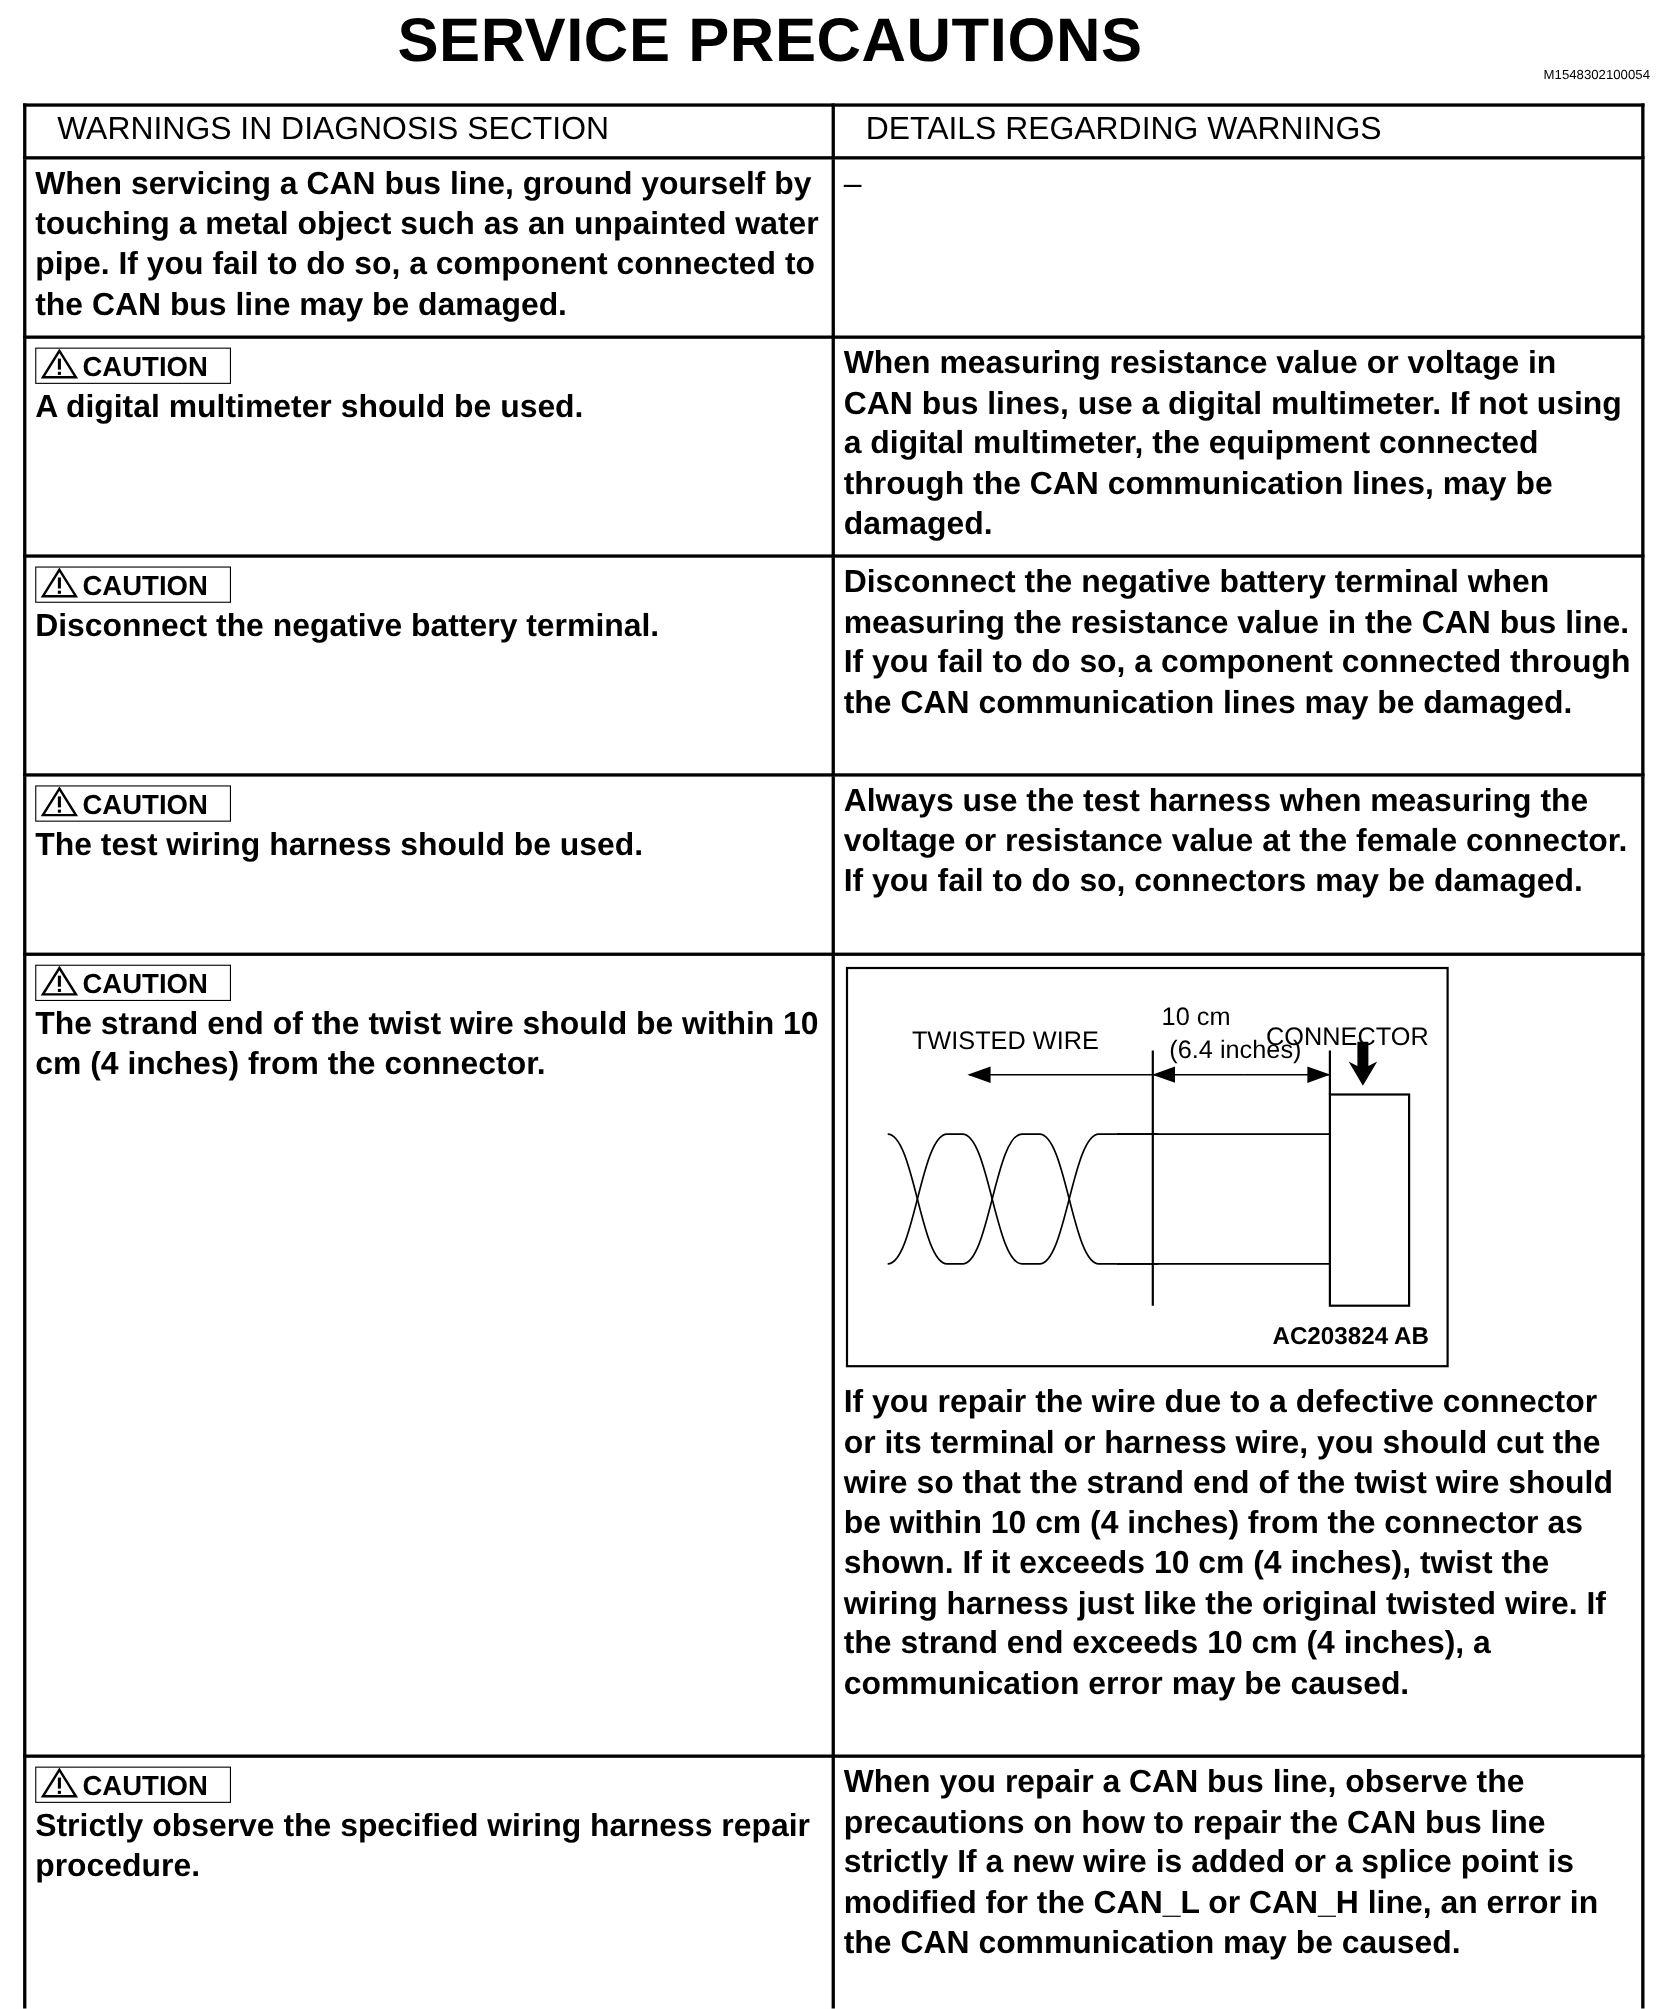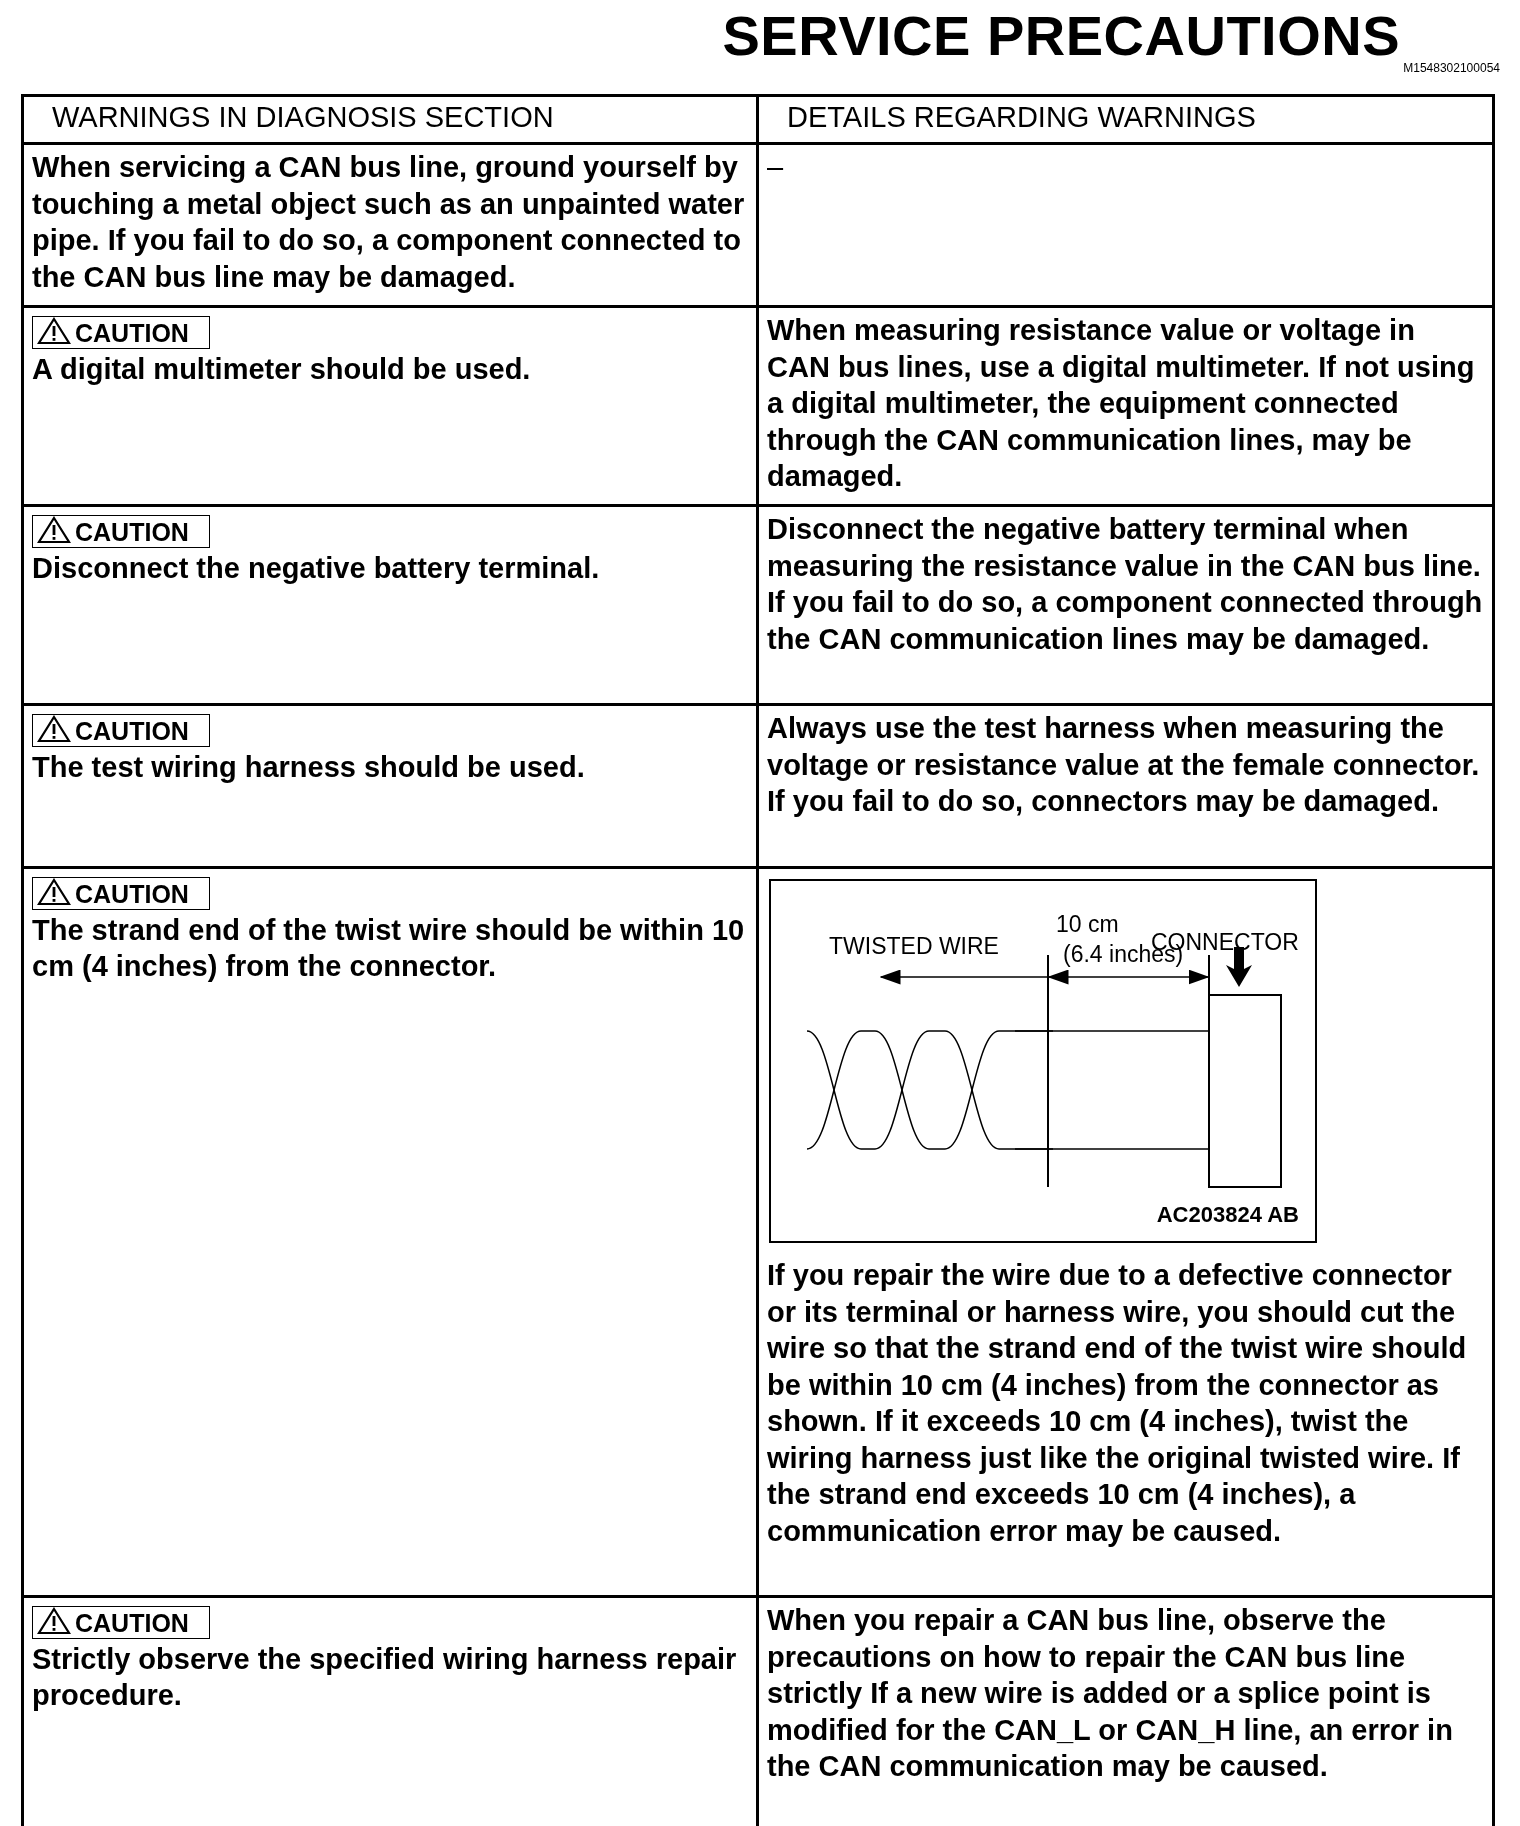--- a/index.html
+++ b/index.html
@@ -1,18 +1,18 @@
 <!DOCTYPE html>
 <html><head>
 <meta charset="utf-8">
 <style>
   html, body { margin: 0; padding: 0; background: #ffffff; }
   body { width: 1520px; height: 1826px; position: relative; overflow: hidden;
          font-family: "Liberation Sans", "DejaVu Sans", sans-serif; color: #000; }
-  .title { position: absolute; left: 0; width: 1400px; top: 4px; text-align: right;
+  .title { position: absolute; left: 0; width: 1400px; top: 4px; text-align: center;
            font-size: 56px; font-weight: bold; letter-spacing: 0.5px; line-height: 64px; }
   .doc-id { position: absolute; right: 20px; top: 58px; font-size: 12px; line-height: 20px; }
   table.prec { position: absolute; left: 21px; top: 94px; width: 1471px;
                border-collapse: collapse; table-layout: fixed; }
   table.prec td, table.prec th { border: 3px solid #000; vertical-align: top;
                padding: 4px 8px 4px 8px; font-size: 29px; line-height: 36.5px;
                font-weight: bold; text-align: left; }
   table.prec th { font-weight: normal; height: 39px; padding-top: 2px; padding-left: 28px; }
   col.c1 { width: 735px; }
   col.c2 { width: 736px; }

